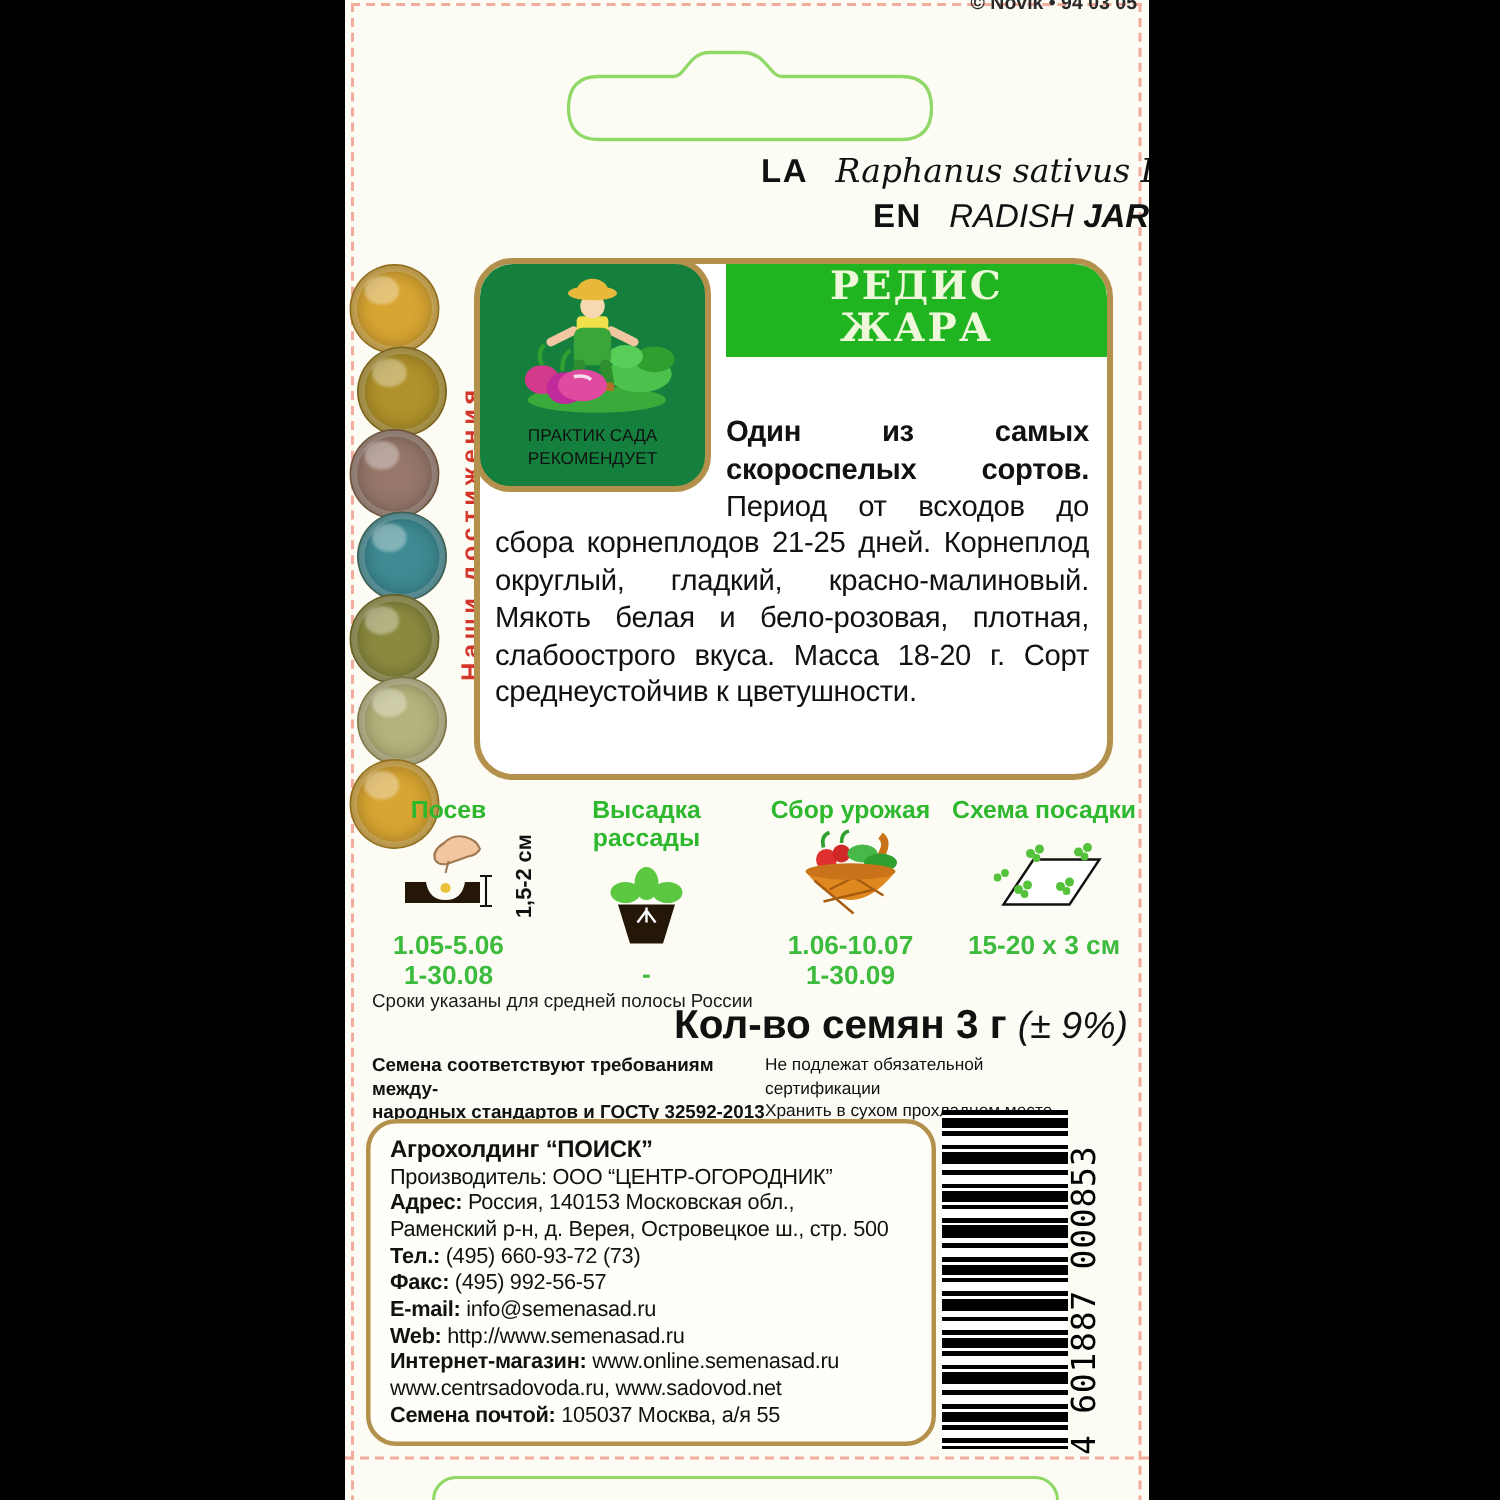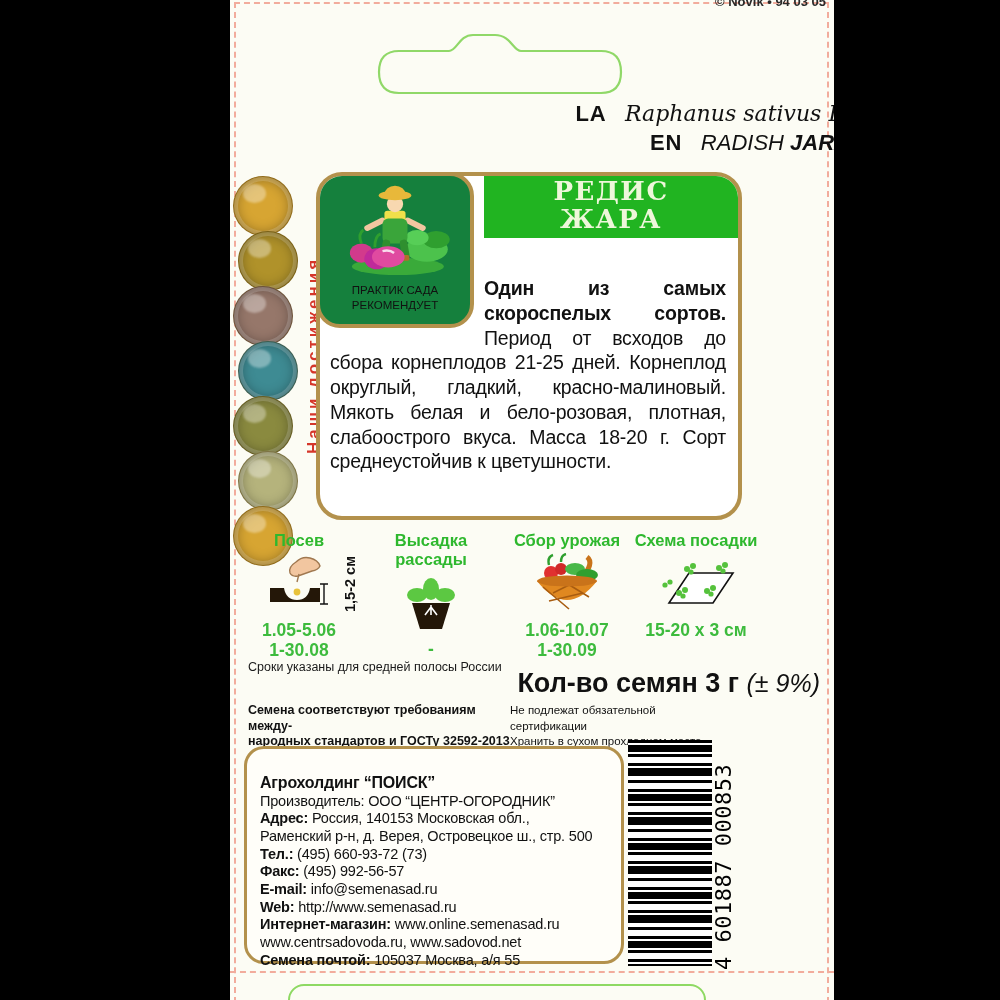--- a/index.html
+++ b/index.html
@@ -1,18 +1,18 @@
 <!DOCTYPE html>
 <html><head>
 <meta charset="utf-8">
 <style>
   html,body{margin:0;padding:0;}
   body{width:1000px;height:1000px;background:#000;position:relative;overflow:hidden;
        font-family:"Liberation Sans",sans-serif;color:#111;}
-  .packet{position:absolute;left:230px;top:0;width:604px;height:1000px;background:#fcfcf4;overflow:hidden;}
+  .packet{position:absolute;left:230px;top:0;width:536px;height:1000px;background:#fcfcf4;overflow:hidden;}
   .dash-frame{position:absolute;left:4px;right:5px;top:2px;bottom:-3px;border:2px dashed #f2ac9c;pointer-events:none;}
   .perforation{position:absolute;left:0;right:0;top:971px;border-top:2px dashed #f2ac9c;}
   .printer-code{position:absolute;top:-6px;right:8px;font-size:13px;font-weight:bold;color:#2a2a2a;}
 
   
   .top-icons{position:absolute;left:12px;top:8px;display:flex;gap:13px;align-items:flex-start;}
   .picon{display:block;}
 
   
   .hang-slot{position:absolute;left:145px;top:31px;}
@@ -61,21 +61,21 @@
   .quantity{position:absolute;right:14px;top:668px;font-size:27px;white-space:nowrap;}
   .qty-label{font-weight:bold;}
   .qty-tol{font-style:italic;font-size:25px;}
 
   .cert-row{position:absolute;left:18px;top:703px;width:508px;display:flex;justify-content:space-between;}
   .cert-left{width:262px;font-size:12.5px;font-weight:bold;line-height:1.25;}
   .cert-right{width:222px;font-size:11.5px;line-height:1.35;margin-right:24px;}
 
   
   .contacts-box{position:absolute;left:14px;top:746px;width:380px;height:218px;box-sizing:border-box;
-         border:3px solid #b3914c;border-radius:20px;background:#fffef9;padding:24px 8px 6px 13px;
+         border:3px solid #b3914c;border-radius:20px;background:#fffef9;padding:8px 8px 6px 13px;
          font-size:14.5px;line-height:1.22;letter-spacing:-0.2px;white-space:nowrap;}
   .contact-line b{letter-spacing:-0.2px;}
   .company-line{font-weight:bold;font-size:16px;}
 
   
   .barcode-bars{position:absolute;left:398px;top:740px;width:84px;height:226px;background:
       repeating-linear-gradient(180deg,
         #000 0 3px,#fff 3px 5px,#000 5px 12px,#fff 12px 14px,#000 14px 17px,#fff 17px 23px,
         #000 23px 26px,#fff 26px 28px,#000 28px 36px,#fff 36px 40px,#000 40px 43px,#fff 43px 49px);}
   .barcode-number{position:absolute;left:481px;top:736px;height:234px;writing-mode:vertical-rl;transform:rotate(180deg);

